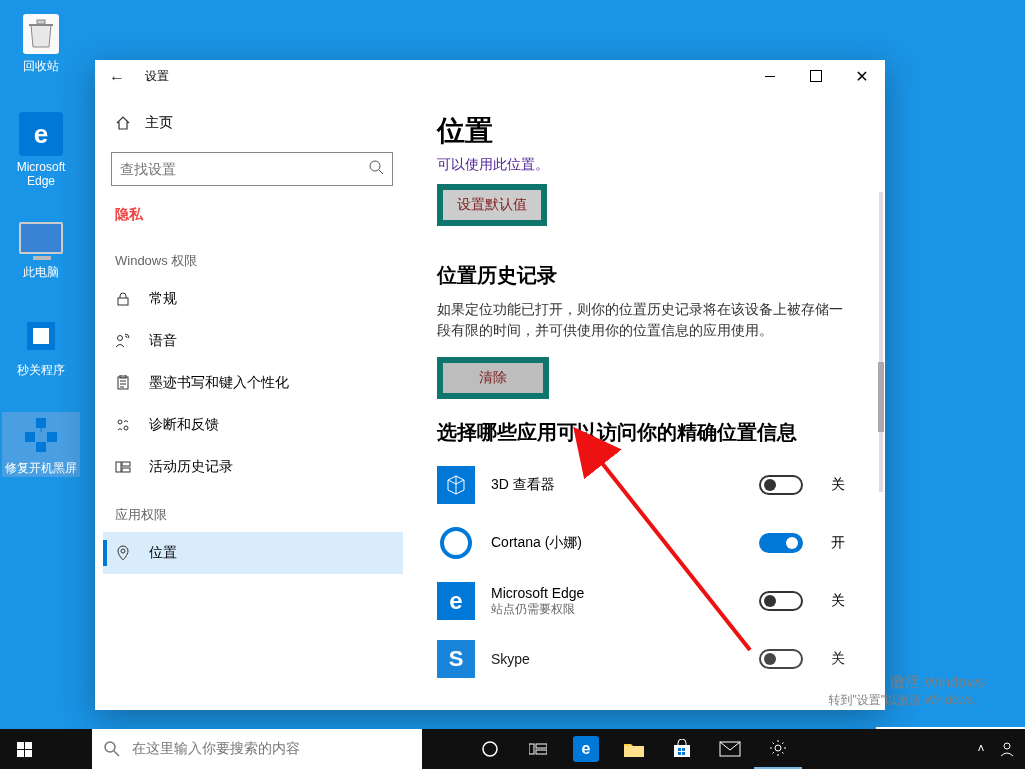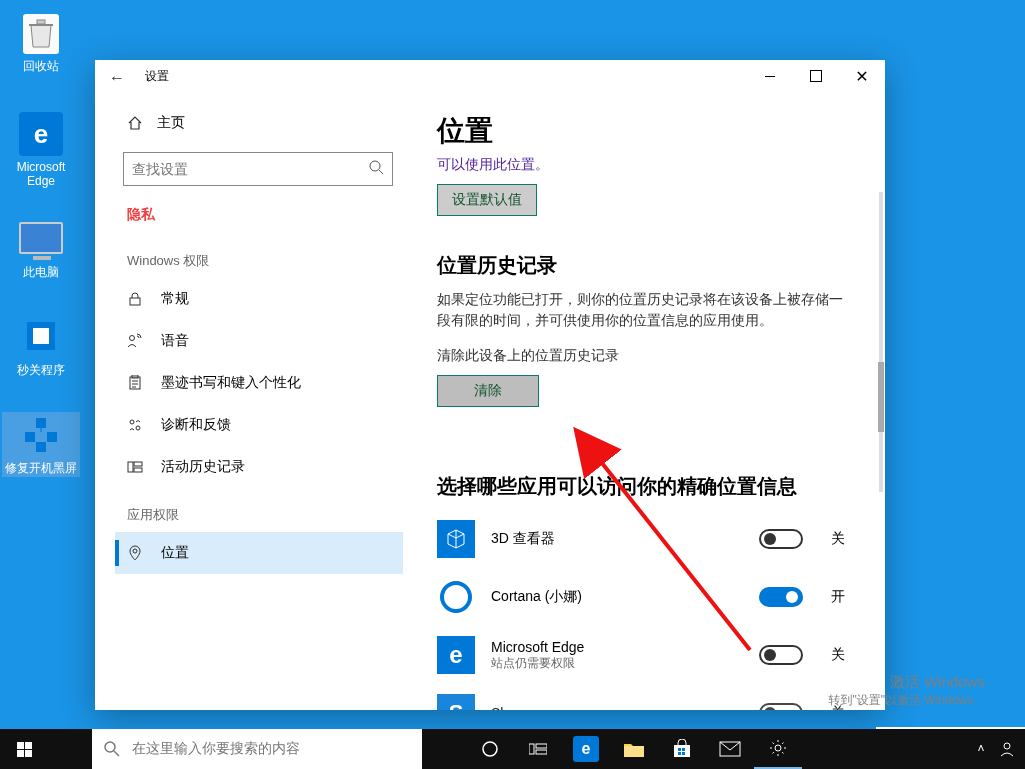--- a/index.html
+++ b/index.html
@@ -19,38 +19,38 @@
 .titlebar { height: 32px; display: flex; align-items: center; padding-left: 14px; }
 .titlebar .back { width: 28px; font-size: 16px; color: #333; }
 .titlebar .title { font-size: 12px; color: #000; margin-left: 8px; }
 .win-controls { margin-left: auto; display: flex; }
 .win-controls div { width: 46px; height: 32px; display: flex; align-items: center; justify-content: center; font-size: 11px; color: #000; }
 .win-controls .min::before { content: ""; width: 10px; height: 1px; background: #000; }
 .win-controls .max::before { content: ""; width: 10px; height: 10px; border: 1px solid #000; }
 .win-controls .close { font-size: 16px; }
 
 .window-body { flex: 1; display: flex; overflow: hidden; }
-.sidebar { width: 308px; padding: 12px 0 0 20px; overflow-y: auto; }
+.sidebar { width: 308px; padding: 12px 0 0 8px; overflow-y: auto; }
 .home-row { display: flex; align-items: center; padding: 10px 12px; font-size: 14px; color: #000; gap: 14px; }
 .home-row svg { width: 16px; height: 16px; }
 .search-box { margin: 10px 10px 10px 8px; height: 34px; border: 1px solid #888; display: flex; align-items: center; padding: 0 8px; }
 .search-box input { border: none; outline: none; flex: 1; font-size: 14px; color: #666; background: transparent; }
 .search-box .sicon { color: #555; }
 .category { padding: 10px 12px; font-size: 14px; font-weight: 600; color: #ef4444; }
 .section-label { padding: 18px 12px 8px; font-size: 13px; color: #666; }
 .nav-item { display: flex; align-items: center; padding: 12px 12px; font-size: 14px; color: #000; gap: 18px; position: relative; }
 .nav-item svg, .nav-item .nav-ico { width: 16px; height: 16px; stroke: #333; fill: none; }
 .nav-item.selected { background: #d9ecfb; }
 .nav-item.selected::before { content: ""; position: absolute; left: 0; top: 8px; bottom: 8px; width: 4px; background: #0078d7; }
 .nav-item.last { border-bottom: none; }
 
 .content { flex: 1; padding: 20px 30px 0 34px; overflow-y: auto; position: relative; }
 .page-title { font-size: 28px; font-weight: 600; margin-bottom: 6px; }
 .cut-text { font-size: 14px; color: #4c1d95; margin-bottom: 10px; }
-.btn { display: inline-block; background: #ccc; border: 1px solid #0f766e; padding: 6px 14px; font-size: 14px; color: #14532d; }
+.btn { display: inline-block; background: #ccc; border: 6px solid #0f766e; padding: 6px 14px; font-size: 14px; color: #7f1d1d; }
 .btn.highlight { background: #bdbdbd; }
 .section-h { font-size: 20px; font-weight: 600; margin-top: 36px; margin-bottom: 10px; }
 .section-p { font-size: 14px; color: #333; line-height: 1.5; margin-bottom: 16px; }
 .sub-label { font-size: 14px; color: #333; margin-bottom: 10px; }
 
 .app-row { display: flex; align-items: center; padding: 10px 0; gap: 16px; }
 .app-ico { width: 38px; height: 38px; display: flex; align-items: center; justify-content: center; color: #fff; font-size: 18px; }
 .app-ico.blue { background: #0078d7; }
 .app-info { flex: 1; }
 .app-name { font-size: 14px; color: #000; }
@@ -220,24 +220,23 @@
     <div class="content">
       <div class="scroll-track"></div>
       <div class="scroll-thumb"></div>
 
       <h1 class="page-title">位置</h1>
       <div class="cut-text">可以使用此位置。</div>
       <button class="btn">设置默认值</button>
 
       <h2 class="section-h">位置历史记录</h2>
       <p class="section-p">如果定位功能已打开，则你的位置历史记录将在该设备上被存储一段有限的时间，并可供使用你的位置信息的应用使用。</p>
-      <div class="sub-label">清除此设备上的位置历史记录</div>
       <button class="btn highlight" style="padding:6px 36px">清除</button>
 
-      <h2 class="section-h" style="margin-top:66px">选择哪些应用可以访问你的精确位置信息</h2>
+      <h2 class="section-h" style="margin-top:20px">选择哪些应用可以访问你的精确位置信息</h2>
 
       <div class="app-row">
         <div class="app-ico blue">
           <svg width="22" height="22" viewBox="0 0 22 22">
               <path d="M11 2 l8 4 v10 l-8 4 l-8-4 v-10 z M11 2 v18 M3 6 l8 4 l8-4" stroke="#fff" fill="none"></path>
             </svg>
         </div>
         <div class="app-info">
             <div class="app-name">3D 查看器</div>
           </div>

